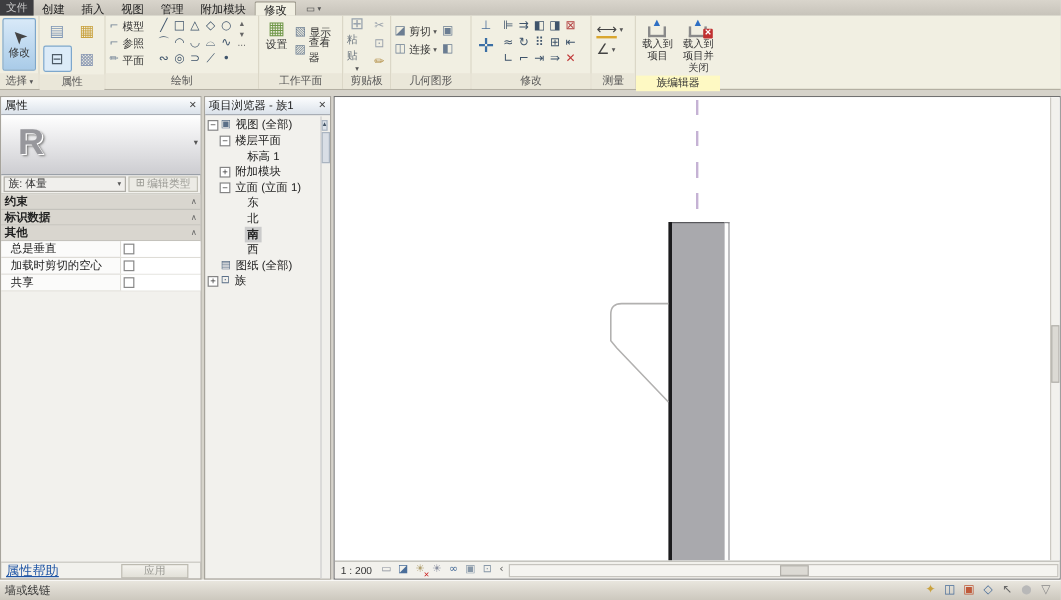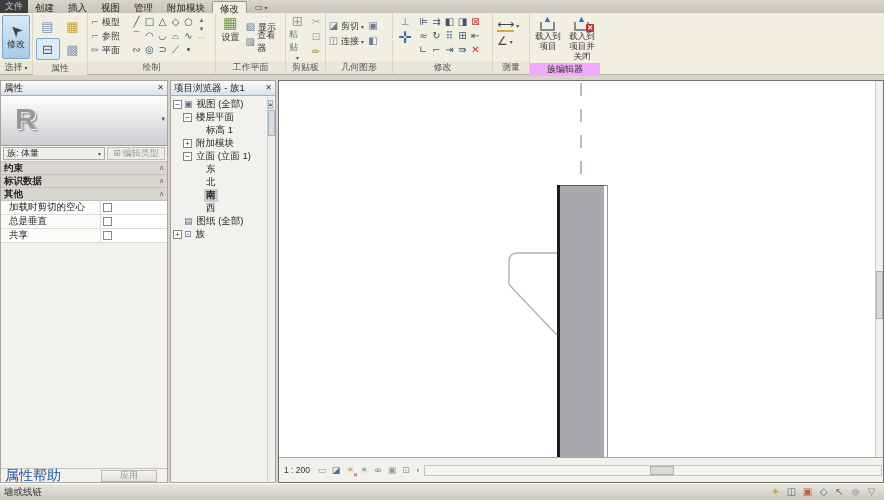--- a/index.html
+++ b/index.html
@@ -13,21 +13,21 @@
   .filetab { background:#3d3d40; color:#c9c9c9; font-size:9px; height:13px; width:28px; display:flex; align-items:center; justify-content:center; }
   .tab { font-size:9.5px; padding:1px 7px 1px 7px; height:12px; color:#222; }
   .tab.sel { background:#f1efe2; border:1px solid #9a968a; border-bottom:none; border-radius:2px 2px 0 0; }
   .tabswitch { margin-left:8px; font-size:8px; color:#444; display:flex; align-items:center; gap:2px; padding-bottom:1px; }
 
   
   .ribbon { height:62px; background:#f1efe2; border-bottom:1px solid #b3afa2; display:flex; }
   .panel { display:flex; flex-direction:column; border-right:1px solid #dbd7c7; }
   .pbody { flex:1; display:flex; align-items:flex-start; padding:2px 2px; gap:2px; }
   .plabel { height:13px; font-size:9px; color:#555; display:flex; align-items:center; justify-content:center; gap:2px; background:#eae7d9; }
-  .plabel.fam { background:#f0abfc; color:#333; }
+  .plabel.fam { background:#fef9c3; color:#333; }
   .bigbtn { display:flex; flex-direction:column; align-items:center; justify-content:center; font-size:9px; color:#333; border-radius:2px; padding:1px; }
   .bigbtn .ic { font-size:15px; }
   .modifybtn { width:28px; height:44px; background:linear-gradient(#d8e9f8,#a9cbe8); border:1px solid #7da7cc; }
   .cursor-i { transform:rotate(-135deg); font-size:13px; color:#444; }
   .grid2 { display:grid; grid-template-columns:24px 24px; grid-auto-rows:22px; gap:1px; }
   .grid2 .ic { border:1px solid transparent; border-radius:2px; font-size:13px; }
   .grid2 .ic.hl { border-color:#7da7cc; background:#dcebf8; }
   .modes { display:flex; flex-direction:column; width:38px; }
   .mode { display:flex; align-items:center; gap:2px; height:14px; font-size:9px; color:#333; }
   .mode .ic { width:10px; font-size:9px; color:#6b7d92; }
@@ -73,21 +73,21 @@
   .ghead { height:13px; background:#d9d6cf; border-bottom:1px solid #c4c2bc; display:flex; align-items:center; font-size:9.5px; font-weight:bold; padding:0 3px; color:#222; }
   .ghead .pin { margin-left:auto; font-size:7px; color:#666; font-weight:normal; }
   .prow { height:14px; display:flex; border-bottom:1px solid #dedcd6; background:#fbfbfa; }
   .plab { flex:1; font-size:9.5px; display:flex; align-items:center; padding-left:8px; color:#222; border-right:1px solid #dedcd6; }
   .plab.muted { color:#8a8a86; }
   .pval { width:66px; background:#fff; display:flex; align-items:center; padding-left:2px; }
   .pval.focus { border:2px solid #2b2b2b; }
   .cb { width:9px; height:9px; border:1px solid #888; background:#fff; font-size:8px; line-height:8px; text-align:center; color:#333; }
   .fill { flex:1; background:#f2f1ed; }
   .pfooter { height:14px; border-top:1px solid #c8c6c0; display:flex; align-items:center; padding:0 4px; }
-  .helplink { color:#1f55a5; font-size:14px; }
+  .helplink { color:#1f55a5; text-decoration:underline; font-size:11px; }
   .applybtn { margin-left:auto; margin-right:6px; width:56px; height:12px; background:linear-gradient(#f4f3ee,#e2e0d8); border:1px solid #bcbab0; color:#9a9a94; font-size:9px; display:flex; align-items:center; justify-content:center; }
 
   .browser { width:106px; margin-left:2px; position:relative; }
   .tree { flex:1; padding-top:2px; overflow:hidden; }
   .trow { height:13px; display:flex; align-items:center; font-size:9.5px; }
   .trow .exp { width:9px; height:9px; border:1px solid #848484; background:#fff; font-size:8px; line-height:7px; text-align:center; color:#333; margin-right:2px; flex:none; }
   .trow .exp.none { border:none; background:transparent; }
   .trow .nicon { font-size:9px; color:#5a6f88; margin-right:2px; }
   .trow .tlabel { padding:0 2px; white-space:nowrap; }
   .trow.sel .tlabel { background:#cbcbcb; font-weight:bold; }
@@ -99,21 +99,21 @@
   .canvaswrap { flex:1; margin-left:2px; border:1px solid #707070; display:flex; flex-direction:column; background:#fff; }
   .drawing { flex:1; position:relative; overflow:hidden; background:#fff; }
   .dashline { position:absolute; width:2px; background:repeating-linear-gradient(180deg,#c5b2d4 0 13px,transparent 13px 26px); }
   .dashline.lower { background:repeating-linear-gradient(180deg,#8e7e9e 0 13px,transparent 13px 26px); }
   .slabfill { position:absolute; background:#a9a9ad; border-top:1px solid #57575b; }
   .slabedgeL { position:absolute; background:#1b1b1d; }
   .slabedgeR { position:absolute; background:#fdfdfd; border-right:1px solid #97979b; border-top:1px solid #8a8a8e; }
   .gusset { position:absolute; }
   .cvscroll { position:absolute; right:0; top:0; bottom:0; width:8px; background:#f2f1ed; border-left:1px solid #ccc9c2; }
   .cvscroll .thumb { margin-top:190px; height:48px; background:#dcdad4; border:1px solid #b2b0aa; }
-  .viewbar { height:25px; background:#f2f1ec; border-top:1px solid #a8a6a0; display:flex; align-items:center; }
+  .viewbar { height:15px; background:#f2f1ec; border-top:1px solid #a8a6a0; display:flex; align-items:center; }
   .scale { font-size:8.5px; color:#333; margin:0 6px 0 5px; white-space:nowrap; }
   .vcicons { display:flex; gap:2px; }
   .vcicons .ic { width:12px; height:11px; font-size:9px; }
   .chev { font-size:9px; color:#555; margin:0 4px; }
   .htrack { flex:1; height:11px; background:#f5f4f0; border:1px solid #c6c4be; margin-right:1px; position:relative; }
   .hthumb { position:absolute; left:225px; top:0; width:24px; height:9px; background:#dcdad4; border:1px solid #b2b0aa; }
 
   
   .statusbar { height:17px; background:linear-gradient(#e9e6de,#ccc8be); border-top:1px solid #fff; display:flex; align-items:center; }
   .statusmsg { font-size:9.5px; color:#333; padding-left:4px; }
@@ -377,27 +377,27 @@
         </div>
         <div class="ghead">
           <span>标识数据</span>
           <span class="pin ic">∧</span>
         </div>
         <div class="ghead">
           <span>其他</span>
           <span class="pin ic">∧</span>
         </div>
         <div class="prow">
-          <div class="plab">加载时剪切的空心</div>
+          <div class="plab">总是垂直</div>
           <div class="pval">
             <span class="cb"></span>
           </div>
         </div>
         <div class="prow">
-          <div class="plab">总是垂直</div>
+          <div class="plab">加载时剪切的空心</div>
           <div class="pval">
             <span class="cb"></span>
           </div>
         </div>
         <div class="prow">
           <div class="plab">共享</div>
           <div class="pval">
             <span class="cb"></span>
           </div>
         </div>

